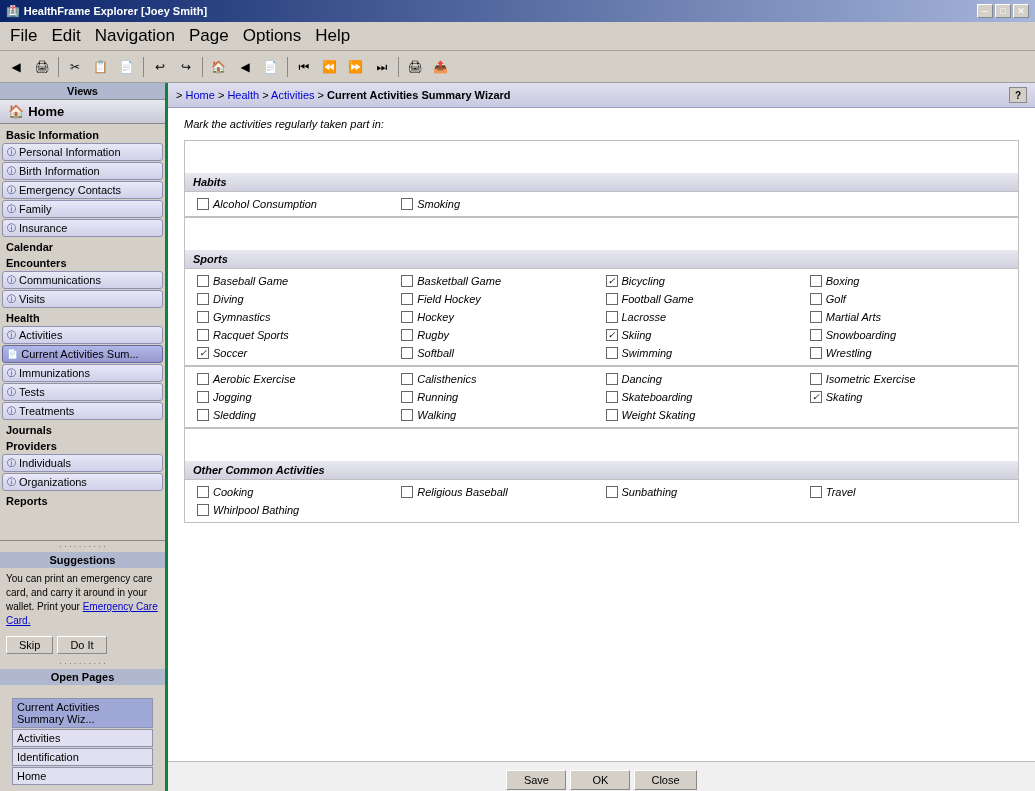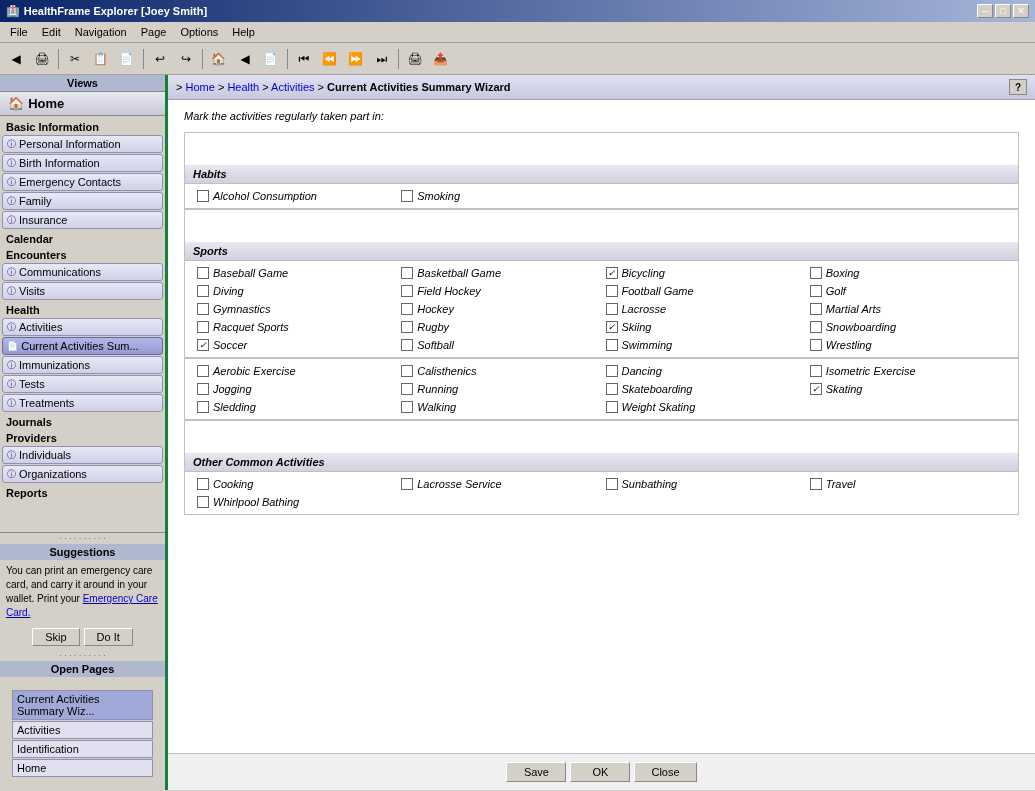--- a/index.html
+++ b/index.html
@@ -21,21 +21,21 @@
       width: 16px; height: 14px; background: #d4d0c8; border: 1px solid #888;
       display: flex; align-items: center; justify-content: center; font-size: 9px;
       cursor: pointer; border-top-color: #fff; border-left-color: #fff;
     }
 
     
     .menu-bar {
       background: #d4d0c8; border-bottom: 1px solid #a0a0a0;
       display: flex; padding: 2px 4px; gap: 2px;
     }
-    .menu-item { padding: 2px 6px; font-size: 11px; cursor: pointer; }
+    .menu-item { padding: 2px 6px; font-size: 17px; cursor: pointer; }
 
     
     .toolbar {
       background: #d4d0c8; border-bottom: 1px solid #a0a0a0;
       display: flex; padding: 2px 4px; align-items: center; gap: 2px; height: 32px;
     }
     .toolbar-btn {
       width: 24px; height: 24px; background: #d4d0c8;
       border: 1px solid transparent; display: flex; align-items: center;
       justify-content: center; cursor: pointer; font-size: 12px;
@@ -76,21 +76,21 @@
       border-color: #6868a0;
     }
     .sidebar-item-icon { font-size: 9px; color: #404080; }
     .sidebar-bottom { border-top: 1px solid #888; }
     .sidebar-suggestions-header {
       background: #b0b8d0; text-align: center; padding: 2px;
       font-size: 11px; font-weight: bold;
     }
     .suggestions-text { padding: 4px 6px; font-size: 10px; line-height: 1.4; }
     .suggestions-link { color: #0000cc; text-decoration: underline; cursor: pointer; }
-    .suggestions-buttons { display: flex; gap: 4px; padding: 4px 6px; justify-content: center; }
+    .suggestions-buttons { display: flex; gap: 4px; padding: 4px 6px; }
     .suggestions-btn {
       padding: 2px 12px; font-size: 11px; background: #d4d0c8;
       border: 1px solid #888; border-top-color: #fff; border-left-color: #fff;
       cursor: pointer;
     }
     .dotted-separator { text-align: center; font-size: 8px; color: #666; padding: 1px; }
     .open-pages-header {
       background: #b0b8d0; text-align: center; padding: 2px;
       font-size: 11px; font-weight: bold;
     }
@@ -490,21 +490,21 @@
       <div class="activities-section">
         <div class="section-header">Other Common Activities</div>
         <div class="section-body">
           <div class="activities-grid">
             <div class="activity-item">
               <div class="activity-checkbox"></div>
               <span class="activity-label">Cooking</span>
             </div>
             <div class="activity-item">
               <div class="activity-checkbox"></div>
-              <span class="activity-label">Lacrosse Service</span>
+              <span class="activity-label">Religious Baseball</span>
             </div>
             <div class="activity-item">
               <div class="activity-checkbox"></div>
               <span class="activity-label">Sunbathing</span>
             </div>
             <div class="activity-item">
               <div class="activity-checkbox"></div>
               <span class="activity-label">Travel</span>
             </div>
             <div class="activity-item">

